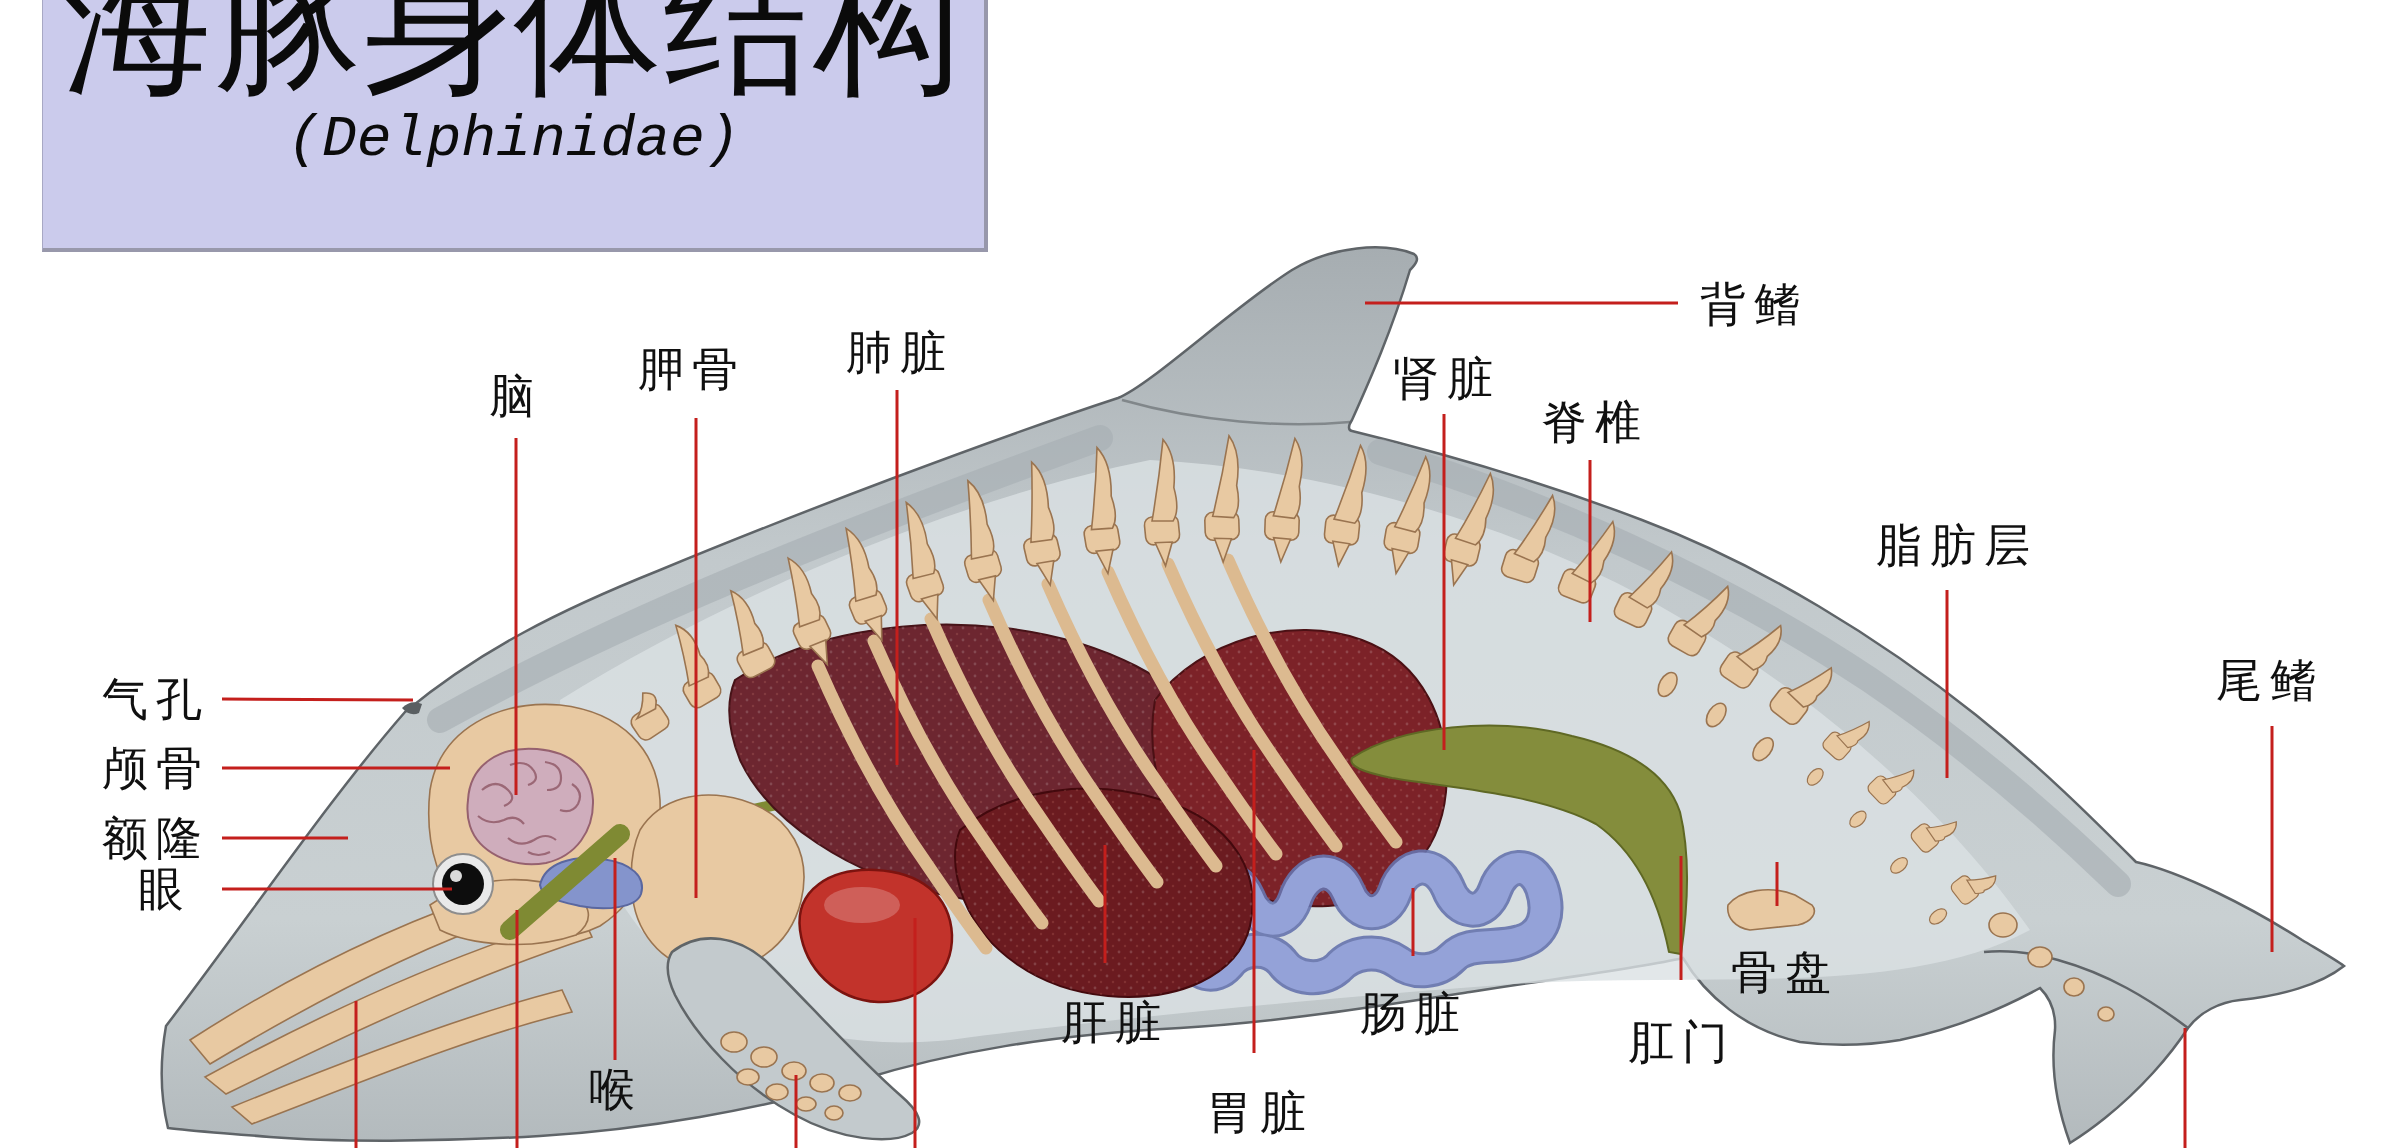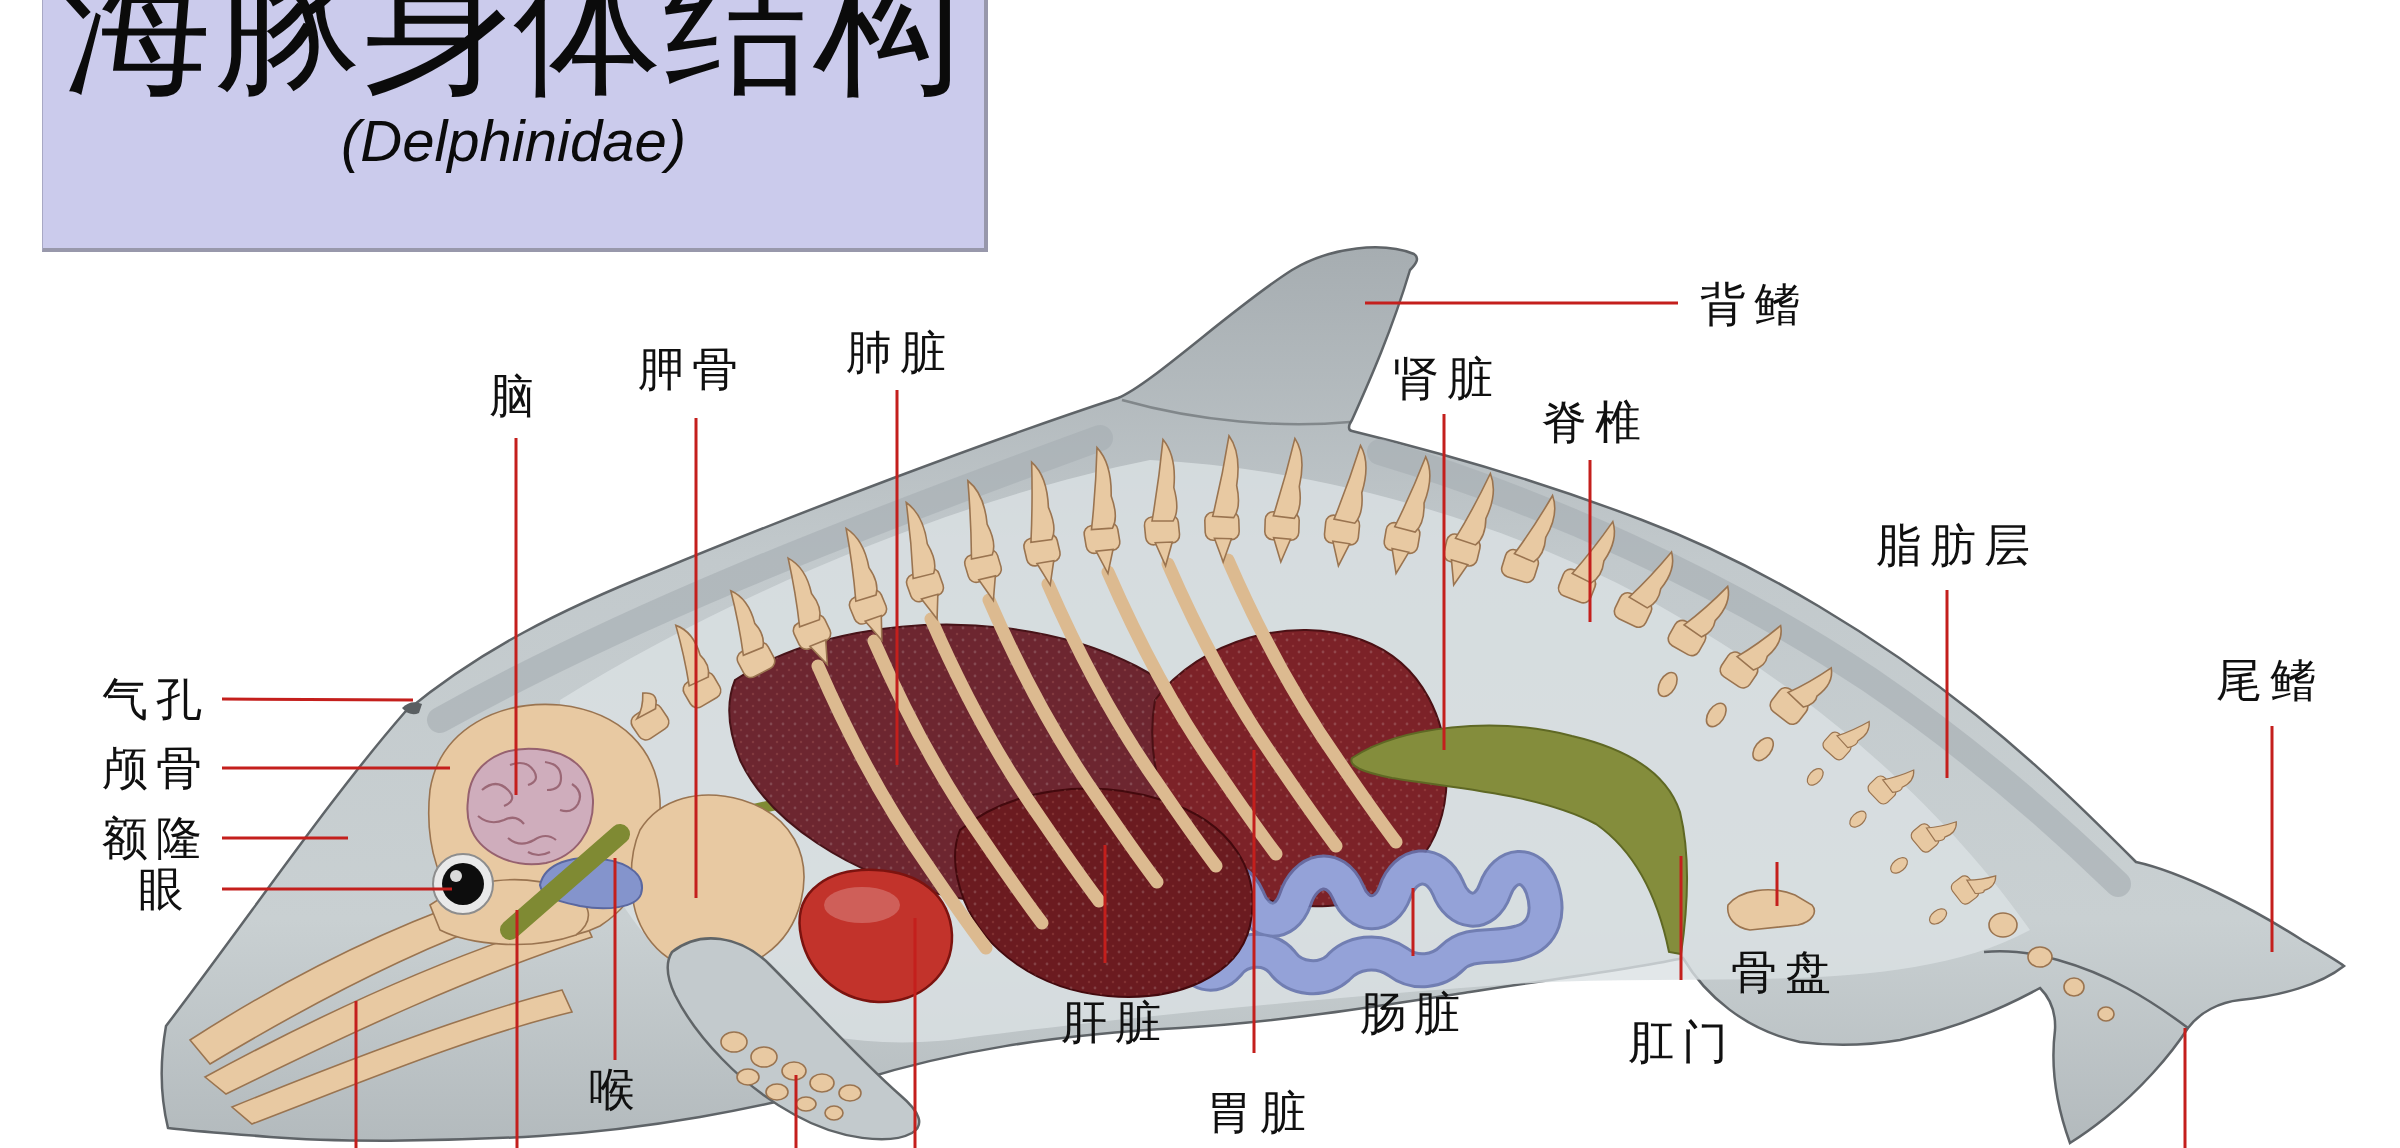--- a/index.html
+++ b/index.html
@@ -5,21 +5,21 @@
   html,body{margin:0;padding:0;background:#ffffff;}
   #stage{position:relative;width:2400px;height:1148px;overflow:hidden;background:#ffffff;
          font-family:"Liberation Sans",sans-serif;}
   
   #title-box{position:absolute;left:42px;top:-14px;width:946px;height:266px;
     background:#cbcbec;border:1px solid #a8a8c4;border-right:4px solid #9898ab;
     border-bottom:4px solid #9898ab;box-sizing:border-box;text-align:center;overflow:hidden;}
   #title-box .main{font-size:148px;line-height:1.0;margin-top:-34px;color:#0b0b0b;
     font-family:"DejaVu Sans","Liberation Sans",sans-serif;letter-spacing:2px;white-space:nowrap;}
   #title-box .sub{font-size:58px;font-style:italic;color:#0b0b0b;margin-top:6px;
-    font-family:Liberation Sans, sans-serif;}
+    font-family:Liberation Mono, monospace;}
   
   #diagram{position:absolute;left:0;top:0;}
   .lbl{font-family:"Liberation Serif","DejaVu Serif",serif;font-size:46px;fill:#101010;
        letter-spacing:8px;}
   .leader{stroke:#c41f1c;stroke-width:3;fill:none;}
   .bone{fill:#e8c9a2;stroke:#9a7450;stroke-width:1.6;}
   .outline{fill:none;stroke:#5f6468;stroke-width:2.5;}
 </style>
 </head>
 <body>

